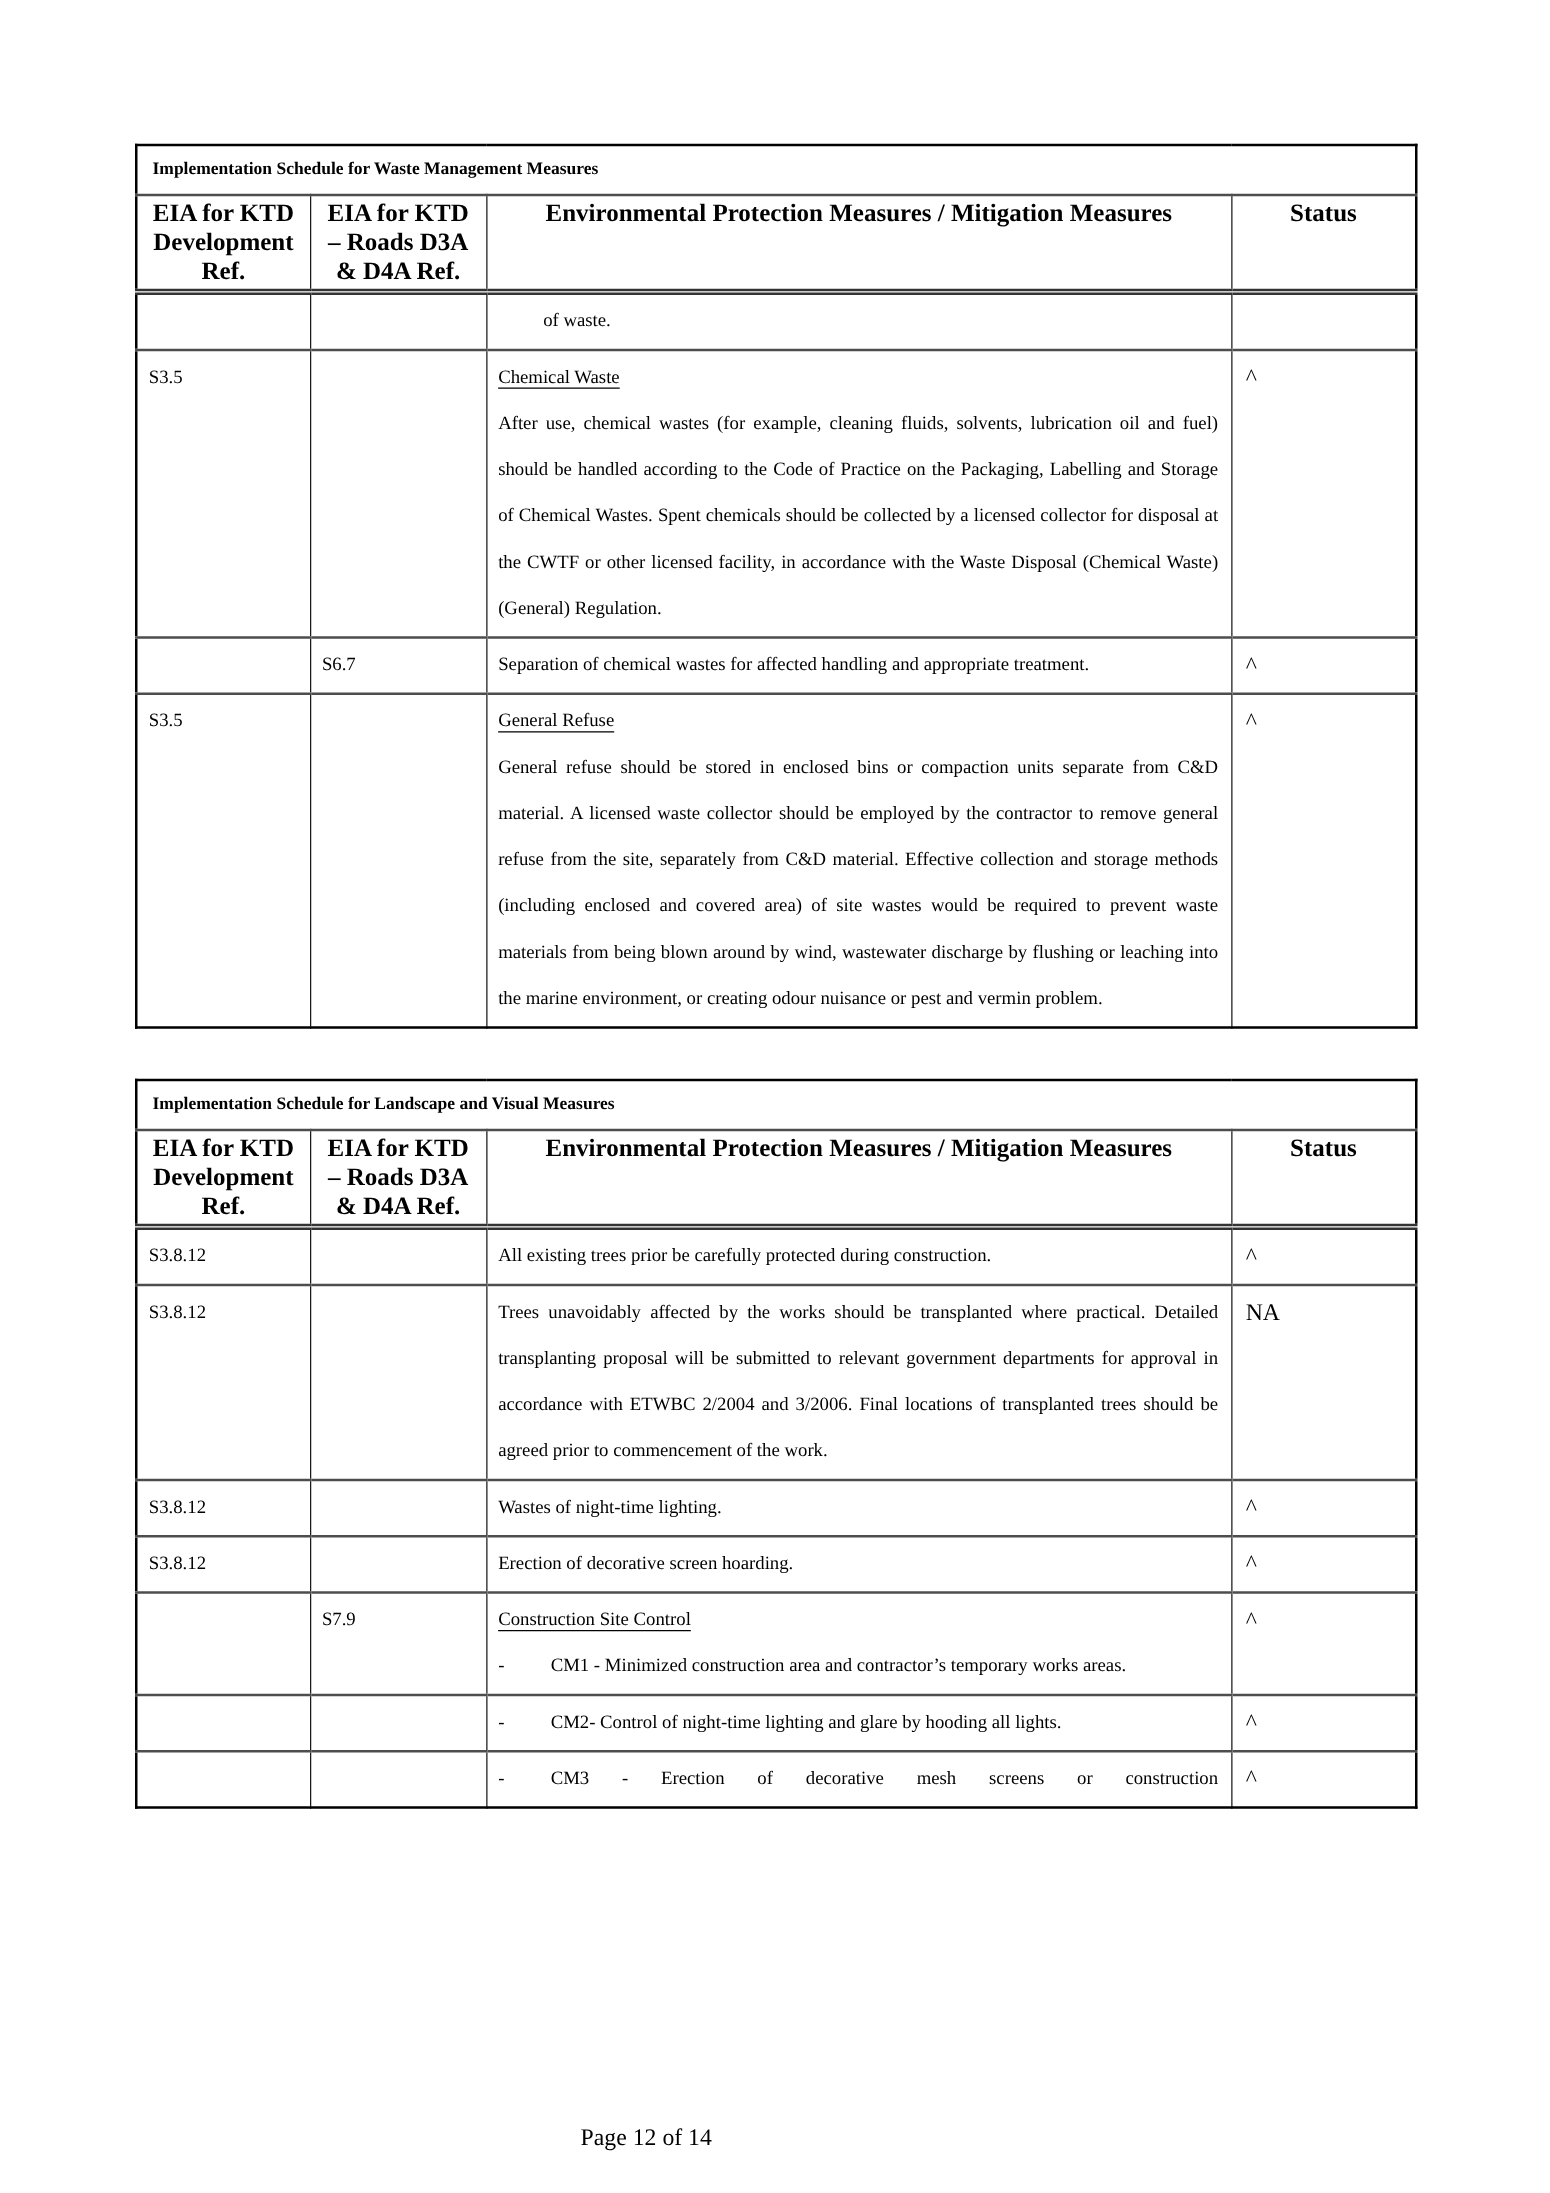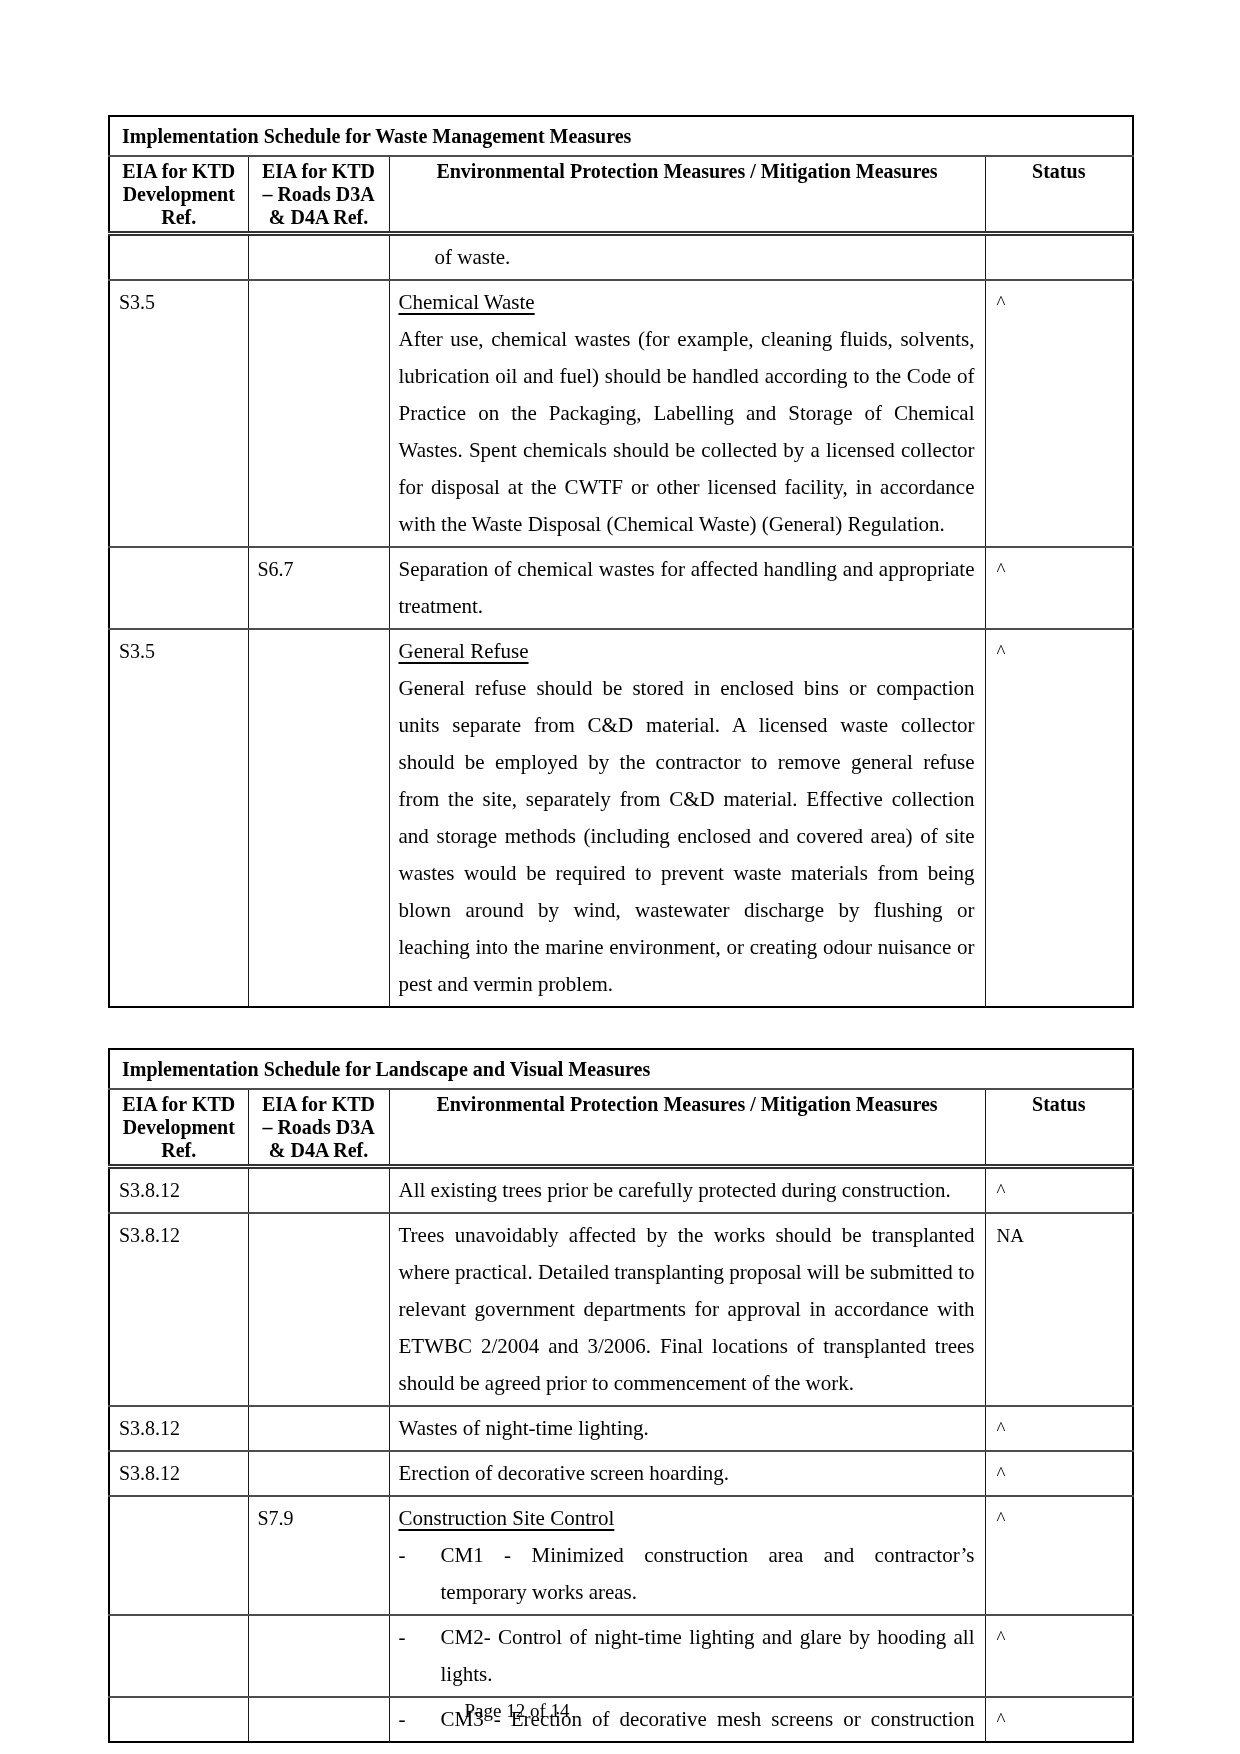--- a/index.html
+++ b/index.html
@@ -17,35 +17,35 @@
   td,th{vertical-align:top;overflow:hidden;}
   
   td+td, th+th{border-left:1px solid #1a1a1a;}
   
   tr.title-row td{border-bottom:2px solid #4d4d4d;}
   tr.header-row th{border-bottom:5px double #333;}
   tr.body-row td{border-bottom:2px solid #4d4d4d;}
   tr.body-row:last-child td{border-bottom:none;}
 
   .title-cell{
-    font-weight:bold;font-size:20px;line-height:38px;
+    font-weight:bold;font-size:14px;line-height:38px;
     padding:0 0 0 12px;text-align:left;
   }
   th{
     font-weight:bold;font-size:20px;line-height:23px;
     text-align:center;padding:3px 4px 2px 4px;
   }
   th.pre{white-space:pre-line;}
 
   .ref{
-    font-size:20px;line-height:37px;
+    font-size:15px;line-height:37px;
     padding:3px 4px 2px 9px;text-align:left;
   }
   .measure{
-    font-size:21px;line-height:37px;
+    font-size:15px;line-height:37px;
     padding:3px 10px 3px 9px;
   }
   .status{
     font-size:19px;line-height:37px;
     padding:3px 4px 2px 11px;text-align:left;
   }
   .m-heading{text-decoration:underline;text-underline-offset:4px;}
   .para{text-align:justify;}
   .indent{padding-left:36px;}
   .bullet{display:flex;}

